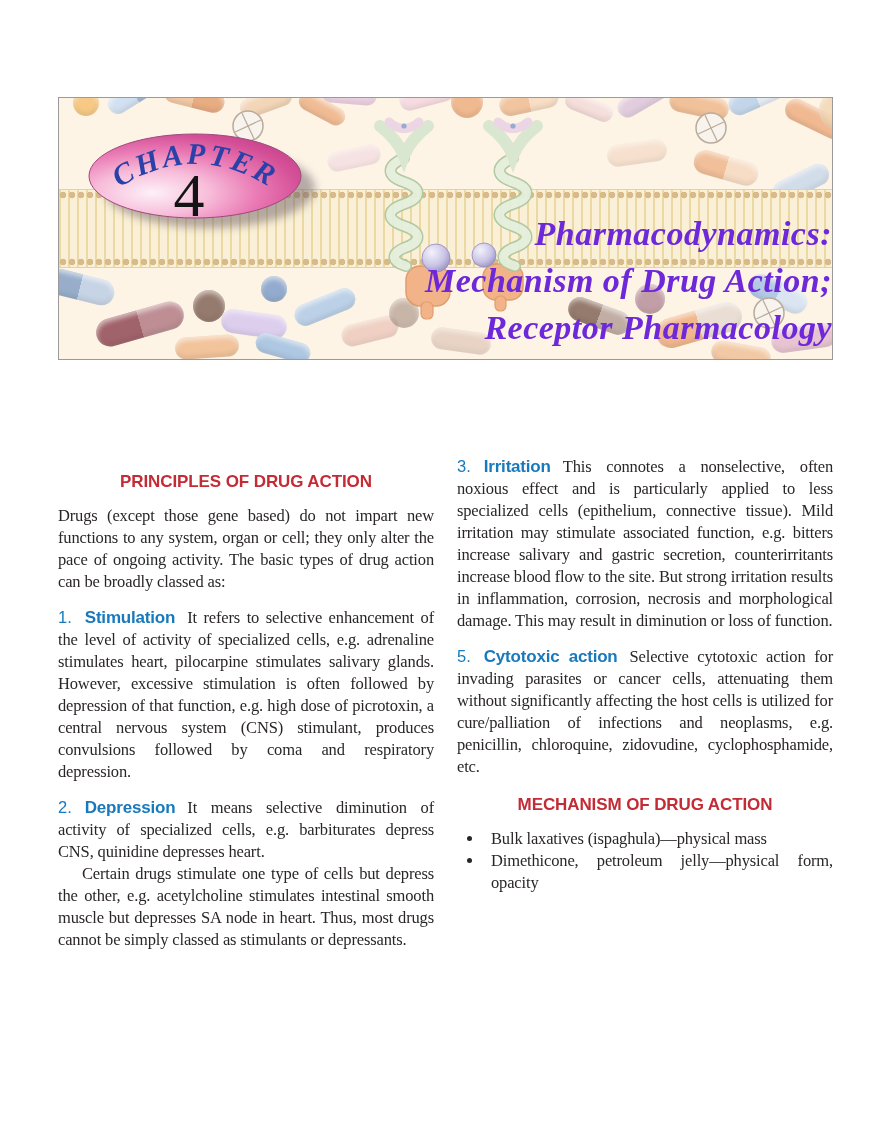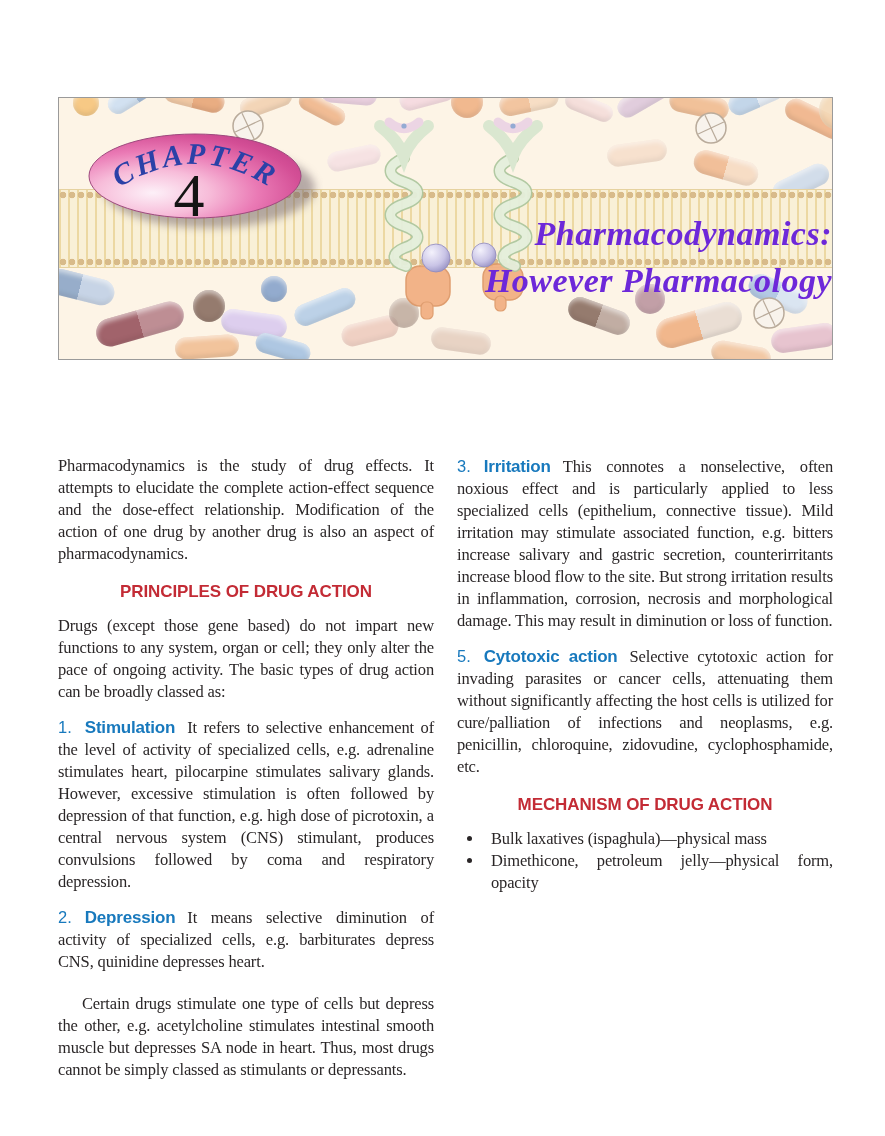--- a/index.html
+++ b/index.html
@@ -33,21 +33,21 @@
   }
   .chapter-badge{position:absolute;left:14px;top:24px;z-index:5;}
   
   .content{
     position:absolute;left:58px;top:455px;width:775px;display:flex;gap:23px;
     font-size:16.5px;line-height:22px;letter-spacing:-0.15px;
   }
   .col{width:376px;}
   .content p{margin:0;text-align:justify;}
   p.item{margin-top:13px;}
-  p.indent{text-indent:24px;margin-top:20px;}
+  p.indent{text-indent:24px;}
   .num{
     font-family:"Liberation Sans",sans-serif;color:#1879bd;
     font-size:16.5px;margin-right:13px;letter-spacing:0;
   }
   .term{
     font-family:"Liberation Sans",sans-serif;font-weight:bold;color:#1879bd;
     font-size:17px;margin-right:12px;letter-spacing:-0.2px;margin-top:28px;
   }
   .red-heading{
     font-family:"Liberation Sans",sans-serif;font-weight:bold;color:#c32b35;
@@ -142,21 +142,22 @@
       <circle cx="377" cy="160" r="14" fill="url(#ballg)" stroke="#8f89bd" stroke-width="0.8"></circle>
       <circle cx="425" cy="157" r="12" fill="url(#ballg)" stroke="#8f89bd" stroke-width="0.8"></circle>
 
       <use href="#tablet" x="189" y="28"></use>
       <use href="#tablet" x="652" y="30"></use>
       <use href="#tablet" x="710" y="215"></use>
     </svg>
 
     <div class="banner-title">
       <div>Pharmacodynamics:</div>
-      <div>However Pharmacology</div>
+      <div>Mechanism of Drug Action;</div>
+      <div>Receptor Pharmacology</div>
     </div>
 
     <svg class="chapter-badge" width="250" height="118" viewBox="0 0 250 118">
       <defs>
         <radialGradient id="ovalg" cx="30%" cy="70%" r="90%">
           <stop offset="0%" stop-color="#fdf0f8"></stop>
           <stop offset="30%" stop-color="#f7bcd9"></stop>
           <stop offset="55%" stop-color="#ea7ab5"></stop>
           <stop offset="78%" stop-color="#d44f96"></stop>
           <stop offset="100%" stop-color="#bc3a84"></stop>
@@ -171,21 +172,20 @@
       <text font-family="&quot;Liberation Serif&quot;,serif" font-style="italic" font-weight="bold" font-size="30" fill="#2b41a7" letter-spacing="3">
         <textPath href="#arc" startOffset="50%" text-anchor="middle">CHAPTER</textPath>
       </text>
       <text x="116" y="94" text-anchor="middle" font-family="&quot;Liberation Serif&quot;,serif" font-size="62" fill="#141414">4</text>
     </svg>
   </div>
 
   <div class="content">
 
     <div class="col">
-      <p>Pharmacodynamics is the study of drug effects. It attempts to elucidate the complete action-effect sequence and the dose-effect relationship. Modification of the action of one drug by another drug is also an aspect of pharmacodynamics.</p>
 
       <div class="red-heading">PRINCIPLES OF DRUG ACTION</div>
 
       <p>Drugs (except those gene based) do not impart new functions to any system, organ or cell; they only alter the pace of ongoing activity. The basic types of drug action can be broadly classed as:</p>
 
       <p class="item"><span class="num">1.</span><span class="term">Stimulation</span><span>It refers to selective enhancement of the level of activity of specialized cells, e.g. adrenaline stimulates heart, pilocarpine stimulates salivary glands. However, excessive stimulation is often followed by depression of that function, e.g. high dose of picrotoxin, a central nervous system (CNS) stimulant, produces convulsions followed by coma and respiratory depression.</span></p>
 
       <p class="item"><span class="num">2.</span><span class="term">Depression</span><span>It means selective diminution of activity of specialized cells, e.g. barbiturates depress CNS, quinidine depresses heart.</span></p>
 
       <p class="indent">Certain drugs stimulate one type of cells but depress the other, e.g. acetylcholine stimulates intestinal smooth muscle but depresses SA node in heart. Thus, most drugs cannot be simply classed as stimulants or depressants.</p>

